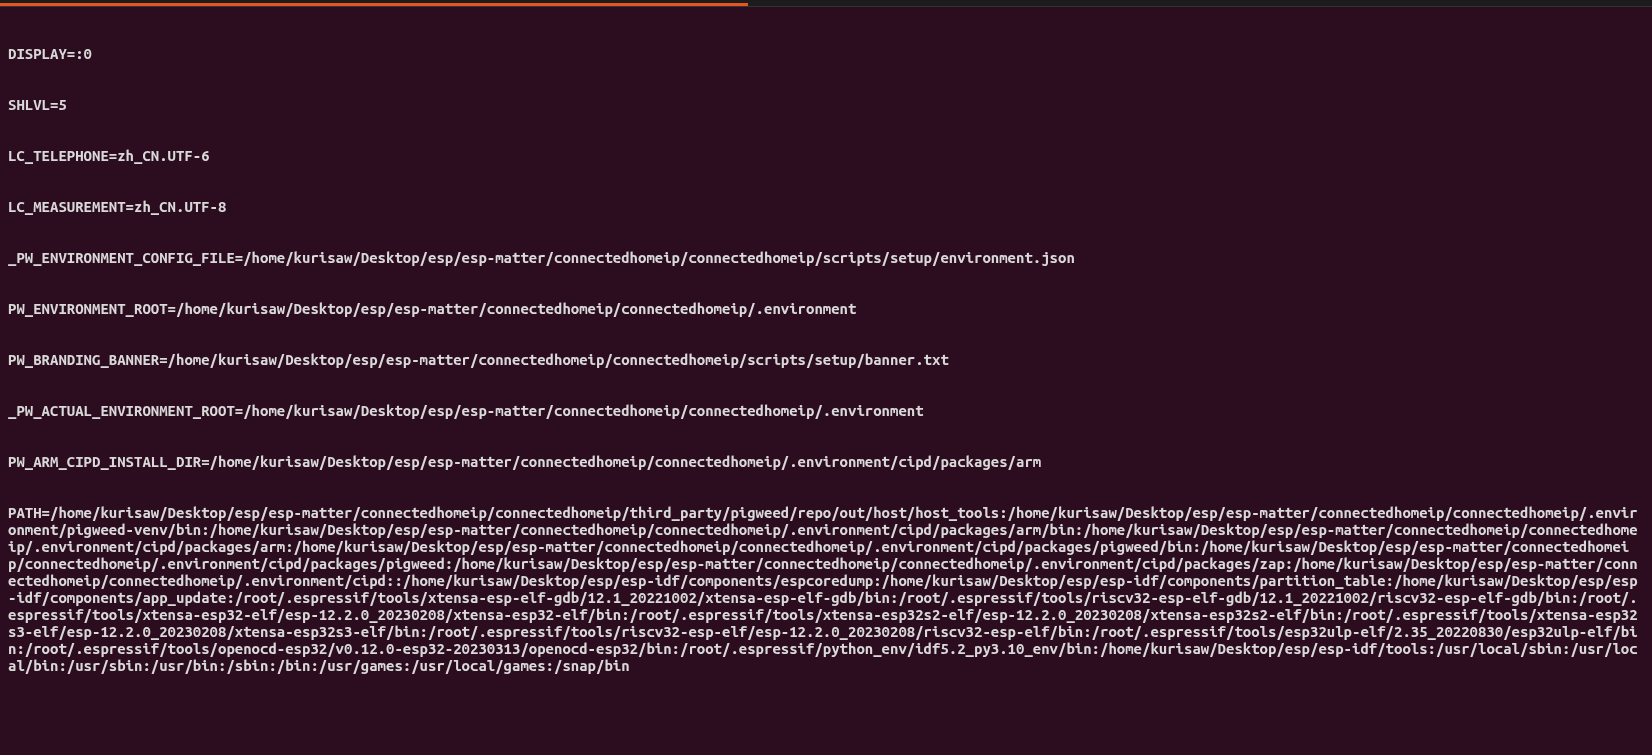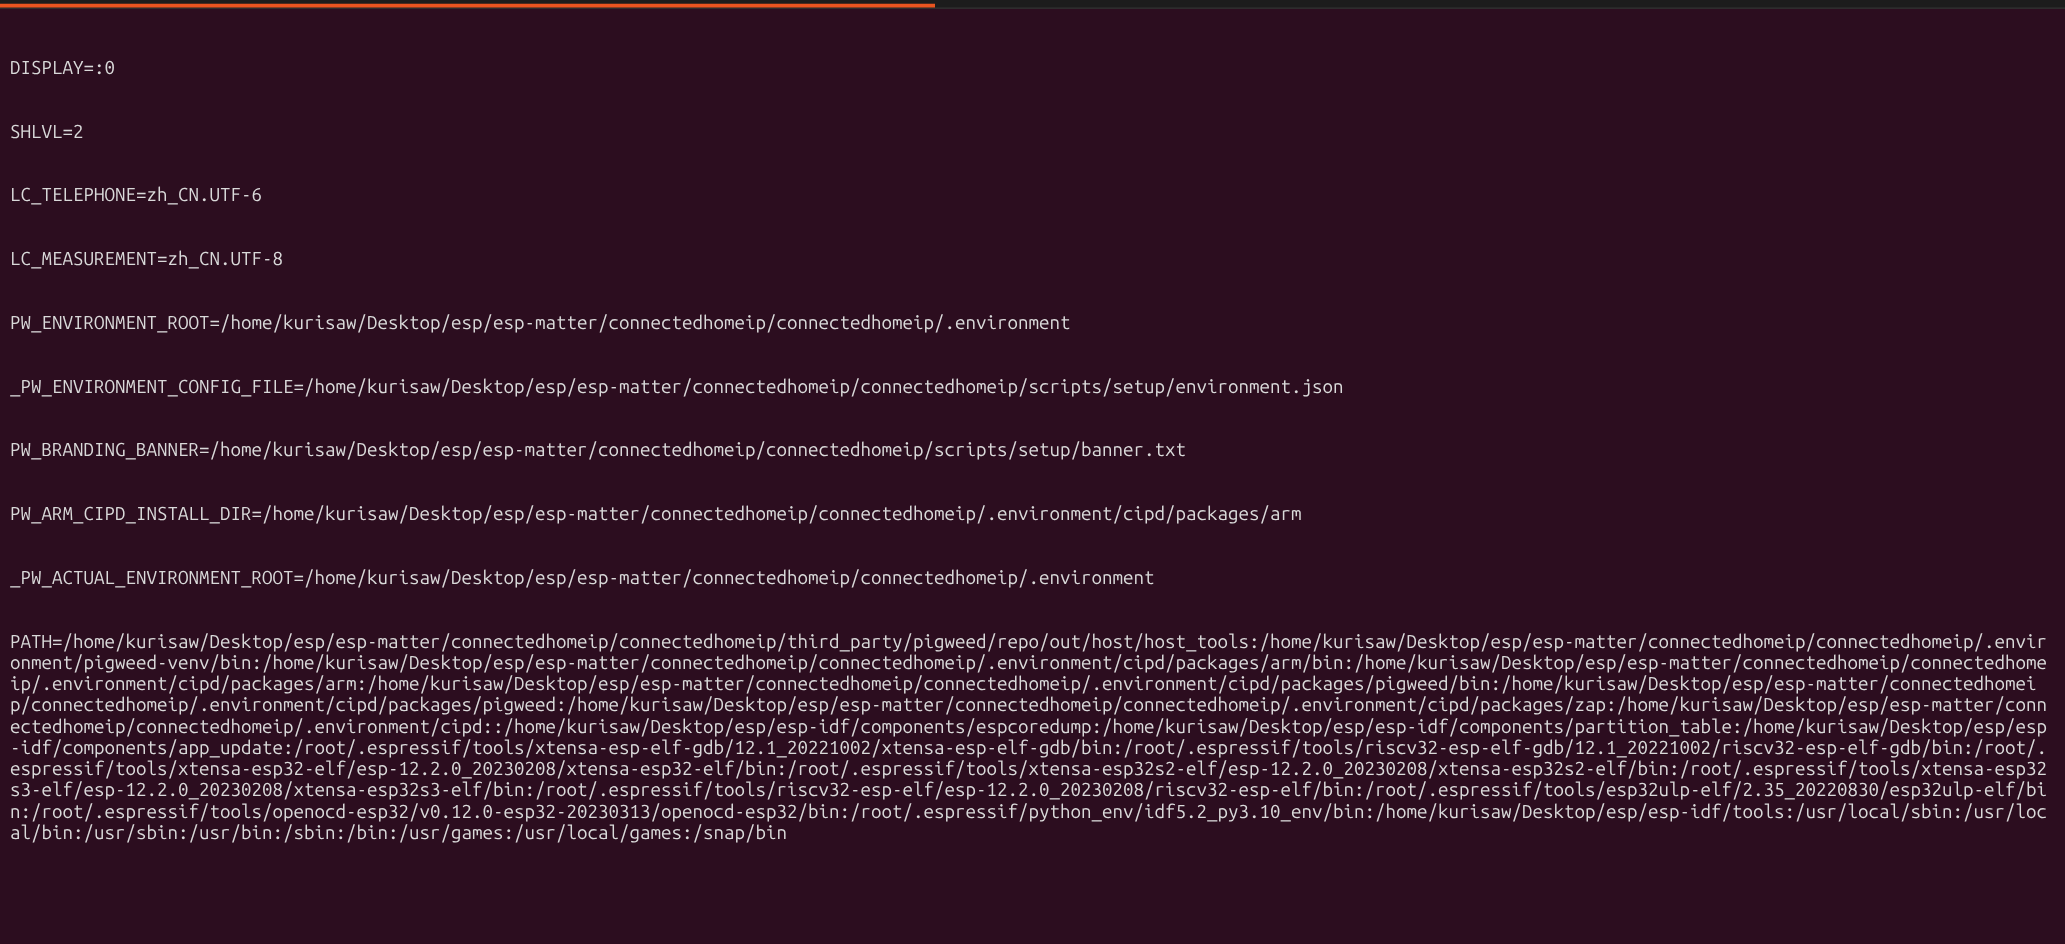--- a/index.html
+++ b/index.html
@@ -28,39 +28,40 @@
     width: 748px;
     background: #e95420;
   }
   .terminal {
     padding: 4px 8px 0 8px;
     white-space: pre-wrap;
     word-break: break-all;
   }
   .line {
     min-height: 17px;
+    font-weight: bold;
   }
 </style>
 </head>
 <body>
 
 <div class="top-bar">
   <div class="tab-underline"></div>
 </div>
 
 <div class="terminal">
   <div class="line">DISPLAY=:0</div>
-  <div class="line">SHLVL=2</div>
+  <div class="line">SHLVL=5</div>
   <div class="line">LC_TELEPHONE=zh_CN.UTF-6</div>
   <div class="line">LC_MEASUREMENT=zh_CN.UTF-8</div>
+  <div class="line">_PW_ENVIRONMENT_CONFIG_FILE=/home/kurisaw/Desktop/esp/esp-matter/connectedhomeip/connectedhomeip/scripts/setup/environment.json</div>
   <div class="line">PW_ENVIRONMENT_ROOT=/home/kurisaw/Desktop/esp/esp-matter/connectedhomeip/connectedhomeip/.environment</div>
-  <div class="line">_PW_ENVIRONMENT_CONFIG_FILE=/home/kurisaw/Desktop/esp/esp-matter/connectedhomeip/connectedhomeip/scripts/setup/environment.json</div>
   <div class="line">PW_BRANDING_BANNER=/home/kurisaw/Desktop/esp/esp-matter/connectedhomeip/connectedhomeip/scripts/setup/banner.txt</div>
+  <div class="line">_PW_ACTUAL_ENVIRONMENT_ROOT=/home/kurisaw/Desktop/esp/esp-matter/connectedhomeip/connectedhomeip/.environment</div>
   <div class="line">PW_ARM_CIPD_INSTALL_DIR=/home/kurisaw/Desktop/esp/esp-matter/connectedhomeip/connectedhomeip/.environment/cipd/packages/arm</div>
-  <div class="line">_PW_ACTUAL_ENVIRONMENT_ROOT=/home/kurisaw/Desktop/esp/esp-matter/connectedhomeip/connectedhomeip/.environment</div>
   <div class="line">PATH=/home/kurisaw/Desktop/esp/esp-matter/connectedhomeip/connectedhomeip/third_party/pigweed/repo/out/host/host_tools:/home/kurisaw/Desktop/esp/esp-matter/connectedhomeip/connectedhomeip/.environment/pigweed-venv/bin:/home/kurisaw/Desktop/esp/esp-matter/connectedhomeip/connectedhomeip/.environment/cipd/packages/arm/bin:/home/kurisaw/Desktop/esp/esp-matter/connectedhomeip/connectedhomeip/.environment/cipd/packages/arm:/home/kurisaw/Desktop/esp/esp-matter/connectedhomeip/connectedhomeip/.environment/cipd/packages/pigweed/bin:/home/kurisaw/Desktop/esp/esp-matter/connectedhomeip/connectedhomeip/.environment/cipd/packages/pigweed:/home/kurisaw/Desktop/esp/esp-matter/connectedhomeip/connectedhomeip/.environment/cipd/packages/zap:/home/kurisaw/Desktop/esp/esp-matter/connectedhomeip/connectedhomeip/.environment/cipd::/home/kurisaw/Desktop/esp/esp-idf/components/espcoredump:/home/kurisaw/Desktop/esp/esp-idf/components/partition_table:/home/kurisaw/Desktop/esp/esp-idf/components/app_update:/root/.espressif/tools/xtensa-esp-elf-gdb/12.1_20221002/xtensa-esp-elf-gdb/bin:/root/.espressif/tools/riscv32-esp-elf-gdb/12.1_20221002/riscv32-esp-elf-gdb/bin:/root/.espressif/tools/xtensa-esp32-elf/esp-12.2.0_20230208/xtensa-esp32-elf/bin:/root/.espressif/tools/xtensa-esp32s2-elf/esp-12.2.0_20230208/xtensa-esp32s2-elf/bin:/root/.espressif/tools/xtensa-esp32s3-elf/esp-12.2.0_20230208/xtensa-esp32s3-elf/bin:/root/.espressif/tools/riscv32-esp-elf/esp-12.2.0_20230208/riscv32-esp-elf/bin:/root/.espressif/tools/esp32ulp-elf/2.35_20220830/esp32ulp-elf/bin:/root/.espressif/tools/openocd-esp32/v0.12.0-esp32-20230313/openocd-esp32/bin:/root/.espressif/python_env/idf5.2_py3.10_env/bin:/home/kurisaw/Desktop/esp/esp-idf/tools:/usr/local/sbin:/usr/local/bin:/usr/sbin:/usr/bin:/sbin:/bin:/usr/games:/usr/local/games:/snap/bin</div>
   
   
   
   
   
   
   
   
   

